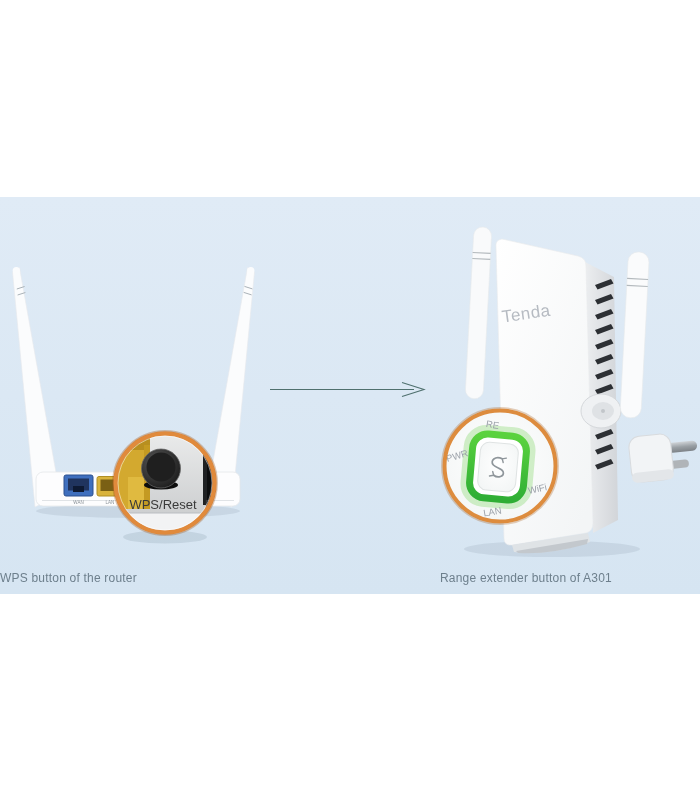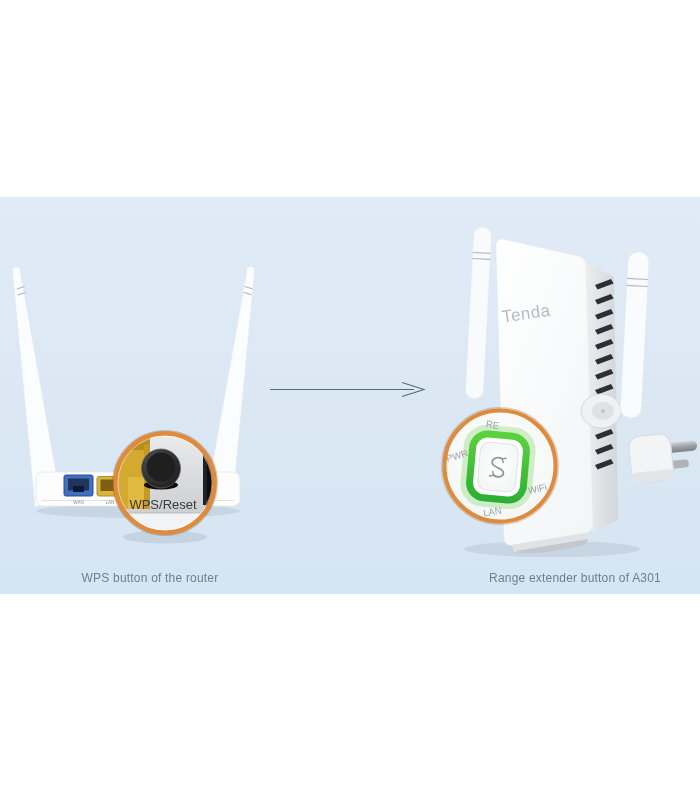--- a/index.html
+++ b/index.html
@@ -7,21 +7,21 @@
     width:700px;height:800px;position:relative;overflow:hidden;
     background:#ffffff;
     font-family:"Liberation Sans", sans-serif;
   }
   .band{
     position:absolute;left:0;top:197px;width:700px;height:397px;
     background:linear-gradient(#e0ebf6,#d6e5f2);
   }
   .caption{
     position:absolute;top:571px;font-size:12px;color:#6d7f8c;
-    text-align:center;letter-spacing:.2px;
+    text-align:left;letter-spacing:.2px;
   }
   .caption.left{left:0;width:300px;}
   .caption.right{left:440px;width:270px;}
   svg{position:absolute;display:block;}
   svg text{font-family:"Liberation Sans", sans-serif;}
   #router-svg{left:0;top:245px;}
   #arrow-svg{left:265px;top:379px;}
   #extender-svg{left:430px;top:215px;}
 </style>
 </head>

